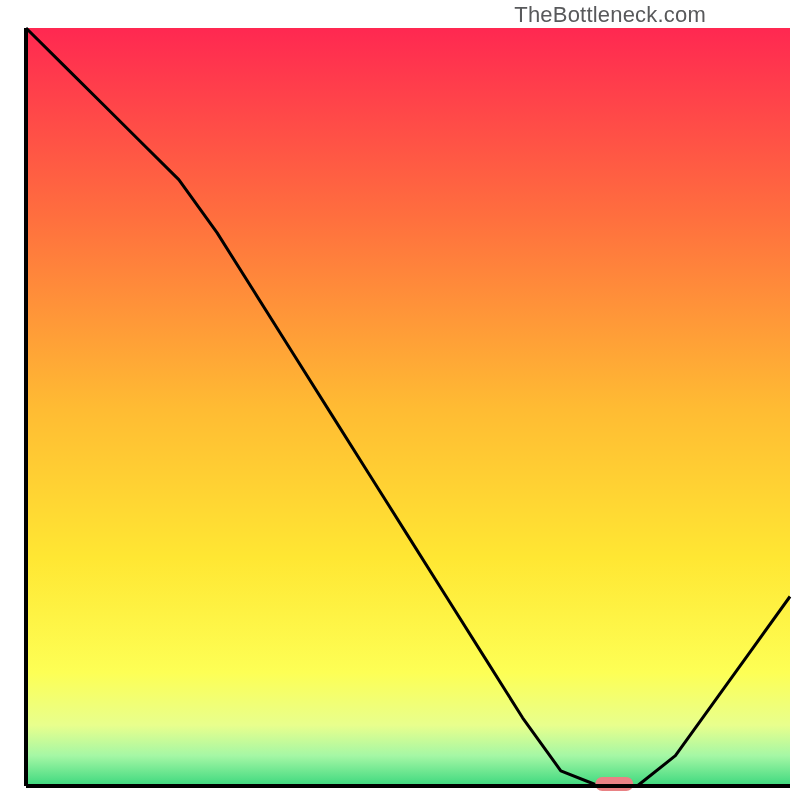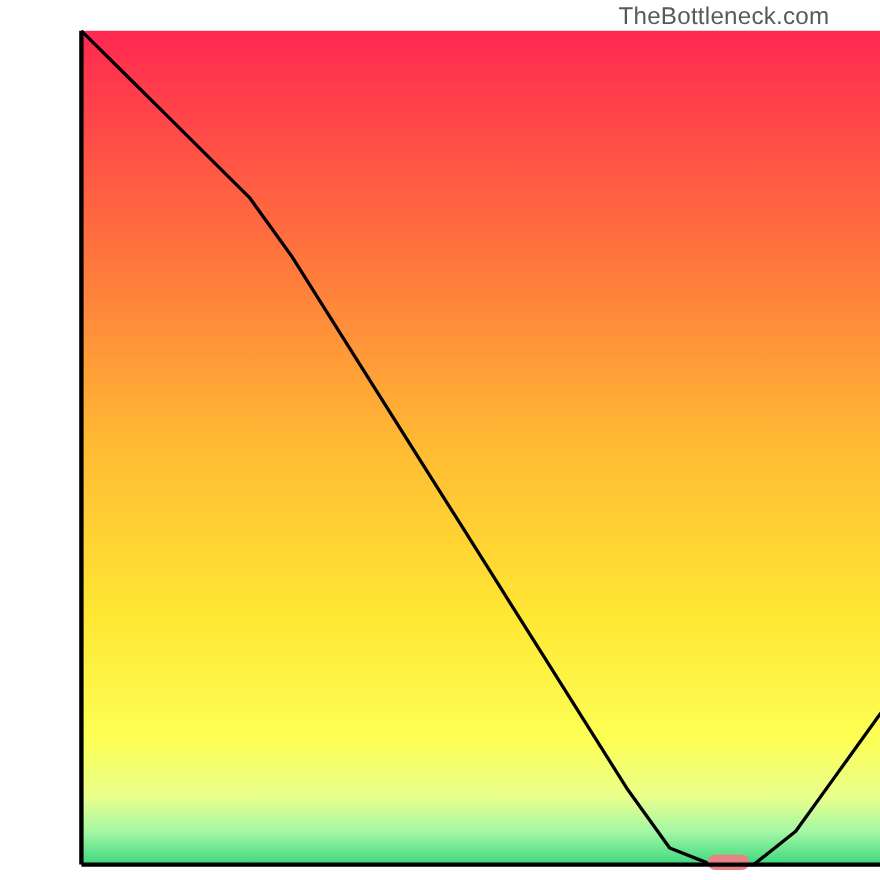--- a/index.html
+++ b/index.html
@@ -7,21 +7,20 @@
     padding: 0;
     width: 800px;
     height: 800px;
     background: #ffffff;
     font-family: Arial, Helvetica, sans-serif;
   }
   .container {
     position: relative;
     width: 720px;
     height: 800px;
-    margin-left: 48px;
   }
   .watermark {
     position: absolute;
     top: 2px;
     right: 14px;
     font-size: 22px;
     color: #58595b;
     font-weight: 500;
     letter-spacing: 0.2px;
   }

